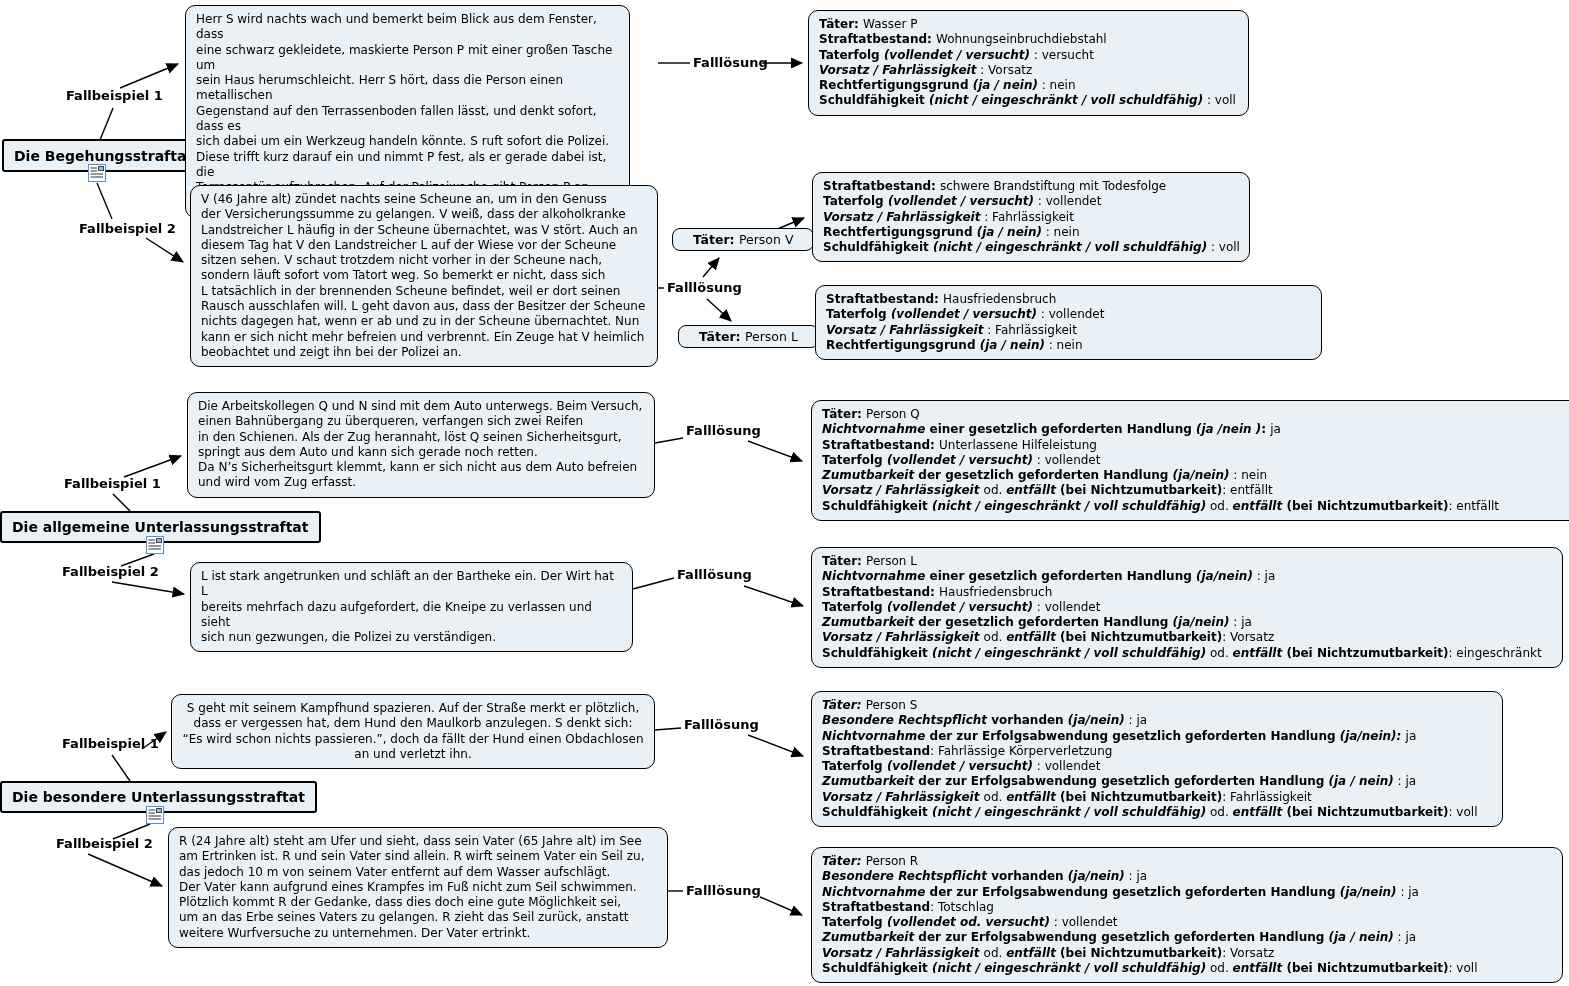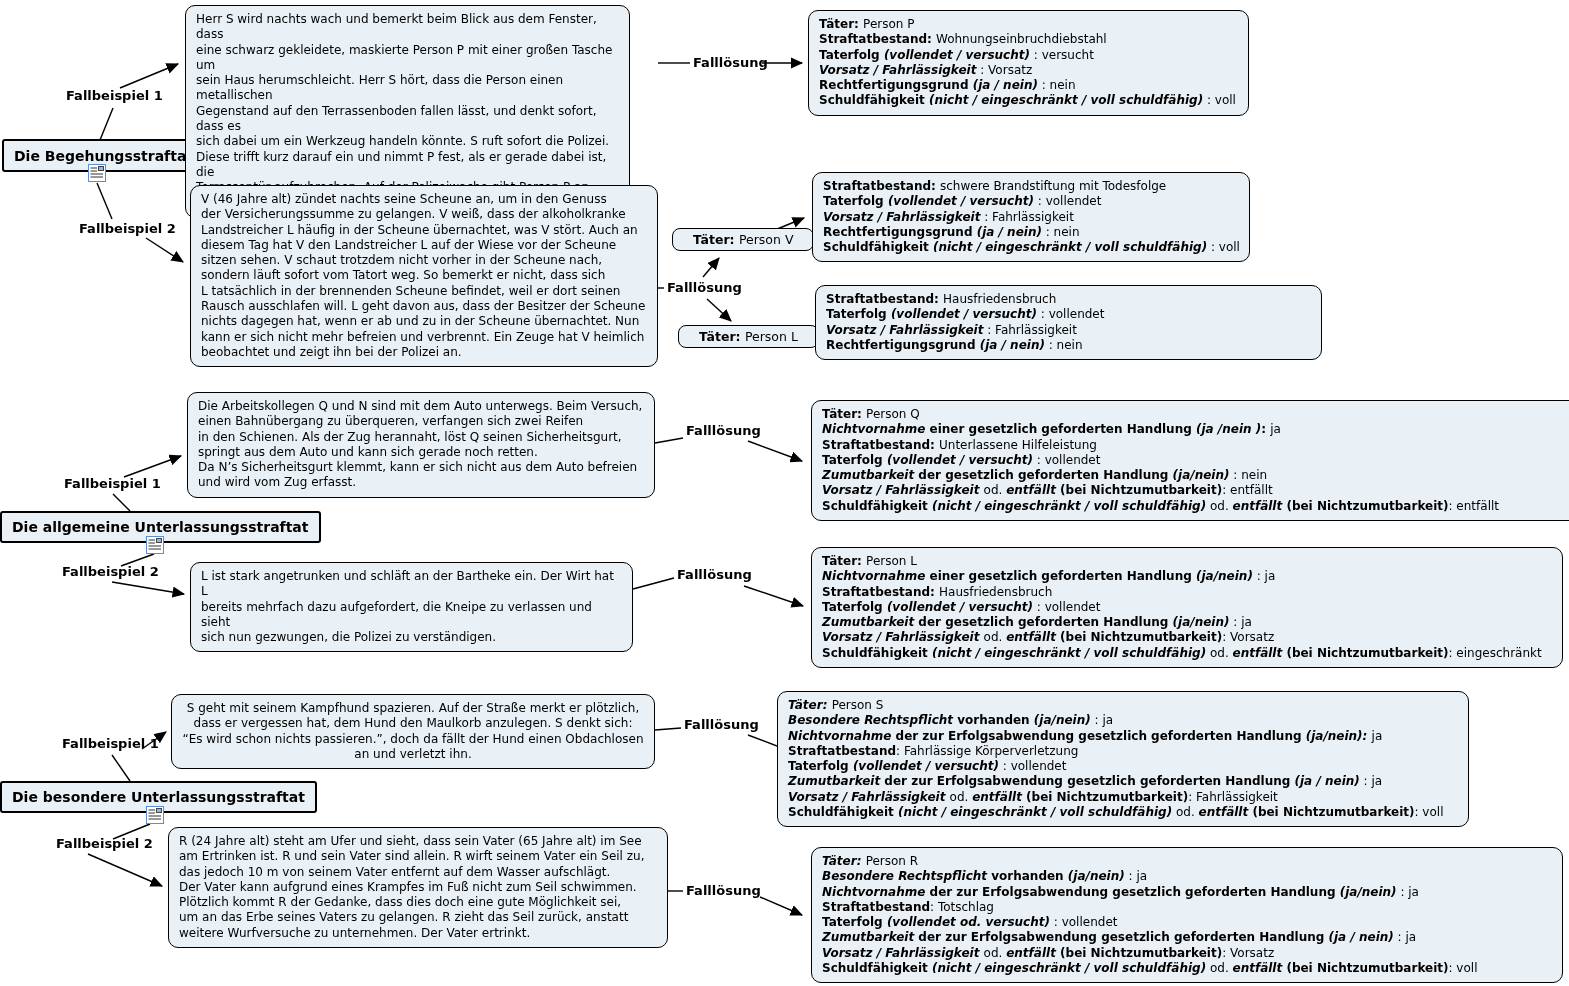--- a/index.html
+++ b/index.html
@@ -85,21 +85,21 @@
   <div class="case-box" style="left:185px;top:5px;width:445px;">Herr S wird nachts wach und bemerkt beim Blick aus dem Fenster, dass
 eine schwarz gekleidete, maskierte Person P mit einer großen Tasche um
 sein Haus herumschleicht. Herr S hört, dass die Person einen metallischen
 Gegenstand auf den Terrassenboden fallen lässt, und denkt sofort, dass es
 sich dabei um ein Werkzeug handeln könnte. S ruft sofort die Polizei.
 Diese trifft kurz darauf ein und nimmt P fest, als er gerade dabei ist, die
 Terrassentür aufzubrechen. Auf der Polizeiwache gibt Person P an,
 35 Jahre alt und von Beruf Kunsthändler zu sein.</div>
   <div class="edge-label" style="left:693px;top:55px;">Falllösung</div>
   <div class="sol-box" style="left:808px;top:10px;width:441px;">
-      <div class="rline"><span class="seg-b">Täter: </span><span class="seg-r">Person P</span></div>
+      <div class="rline"><span class="seg-b">Täter: </span><span class="seg-r">Wasser P</span></div>
       <div class="rline"><span class="seg-b">Straftatbestand: </span><span class="seg-r">Wohnungseinbruchdiebstahl</span></div>
       <div class="rline"><span class="seg-b">Taterfolg </span><span class="seg-bi">(vollendet  / versucht)</span><span class="seg-r"> : versucht</span></div>
       <div class="rline"><span class="seg-bi">Vorsatz / Fahrlässigkeit</span><span class="seg-r"> : Vorsatz</span></div>
       <div class="rline"><span class="seg-b">Rechtfertigungsgrund </span><span class="seg-bi">(ja / nein)</span><span class="seg-r"> : nein</span></div>
       <div class="rline"><span class="seg-b">Schuldfähigkeit </span><span class="seg-bi">(nicht / eingeschränkt / voll schuldfähig)</span><span class="seg-r"> : voll</span></div>
     </div>
 
   <div class="case-box" style="left:190px;top:185px;width:468px;">V (46 Jahre alt) zündet nachts seine Scheune an, um in den Genuss
 der Versicherungssumme zu gelangen. V weiß, dass der alkoholkranke
 Landstreicher L häufig in der Scheune übernachtet, was V stört. Auch an
@@ -191,21 +191,21 @@
   </div>
 
   <div class="edge-label" style="left:62px;top:736px;">Fallbeispiel 1</div>
   <div class="edge-label" style="left:56px;top:836px;">Fallbeispiel 2</div>
 
   <div class="case-box" style="left:171px;top:694px;width:484px;text-align:center;">S geht mit seinem Kampfhund spazieren. Auf der Straße merkt er plötzlich,
 dass er vergessen hat, dem Hund den Maulkorb anzulegen. S denkt sich:
 “Es wird schon nichts passieren.”, doch da fällt der Hund einen Obdachlosen
 an und verletzt ihn.</div>
   <div class="edge-label" style="left:684px;top:717px;">Falllösung</div>
-  <div class="sol-box" style="left:777px;top:691px;width:692px;">
+  <div class="sol-box" style="left:811px;top:691px;width:692px;">
       <div class="rline"><span class="seg-bi">Täter: </span><span class="seg-r"> Person S</span></div>
       <div class="rline"><span class="seg-bi">Besondere  Rechtspflicht </span><span class="seg-b"> vorhanden </span><span class="seg-bi">(ja/nein)</span><span class="seg-r"> : ja</span></div>
       <div class="rline"><span class="seg-bi">Nichtvornahme </span><span class="seg-b"> der zur Erfolgsabwendung gesetzlich geforderten Handlung </span><span class="seg-bi">(ja/nein): </span><span class="seg-r"> ja</span></div>
       <div class="rline"><span class="seg-b">Straftatbestand</span><span class="seg-r">: Fahrlässige Körperverletzung</span></div>
       <div class="rline"><span class="seg-b">Taterfolg </span><span class="seg-bi">(vollendet / versucht)</span><span class="seg-r"> : vollendet</span></div>
       <div class="rline"><span class="seg-bi">Zumutbarkeit </span><span class="seg-b"> der zur Erfolgsabwendung gesetzlich geforderten Handlung </span><span class="seg-bi">(ja / nein)</span><span class="seg-r"> : ja</span></div>
       <div class="rline"><span class="seg-bi">Vorsatz / Fahrlässigkeit </span><span class="seg-r"> od. </span><span class="seg-bi">entfällt </span><span class="seg-b"> (bei Nichtzumutbarkeit)</span><span class="seg-r">: Fahrlässigkeit</span></div>
       <div class="rline"><span class="seg-b">Schuldfähigkeit </span><span class="seg-bi">(nicht / eingeschränkt / voll schuldfähig)</span><span class="seg-r"> od. </span><span class="seg-bi">entfällt </span><span class="seg-b"> (bei Nichtzumutbarkeit)</span><span class="seg-r">: voll</span></div>
     </div>
 

